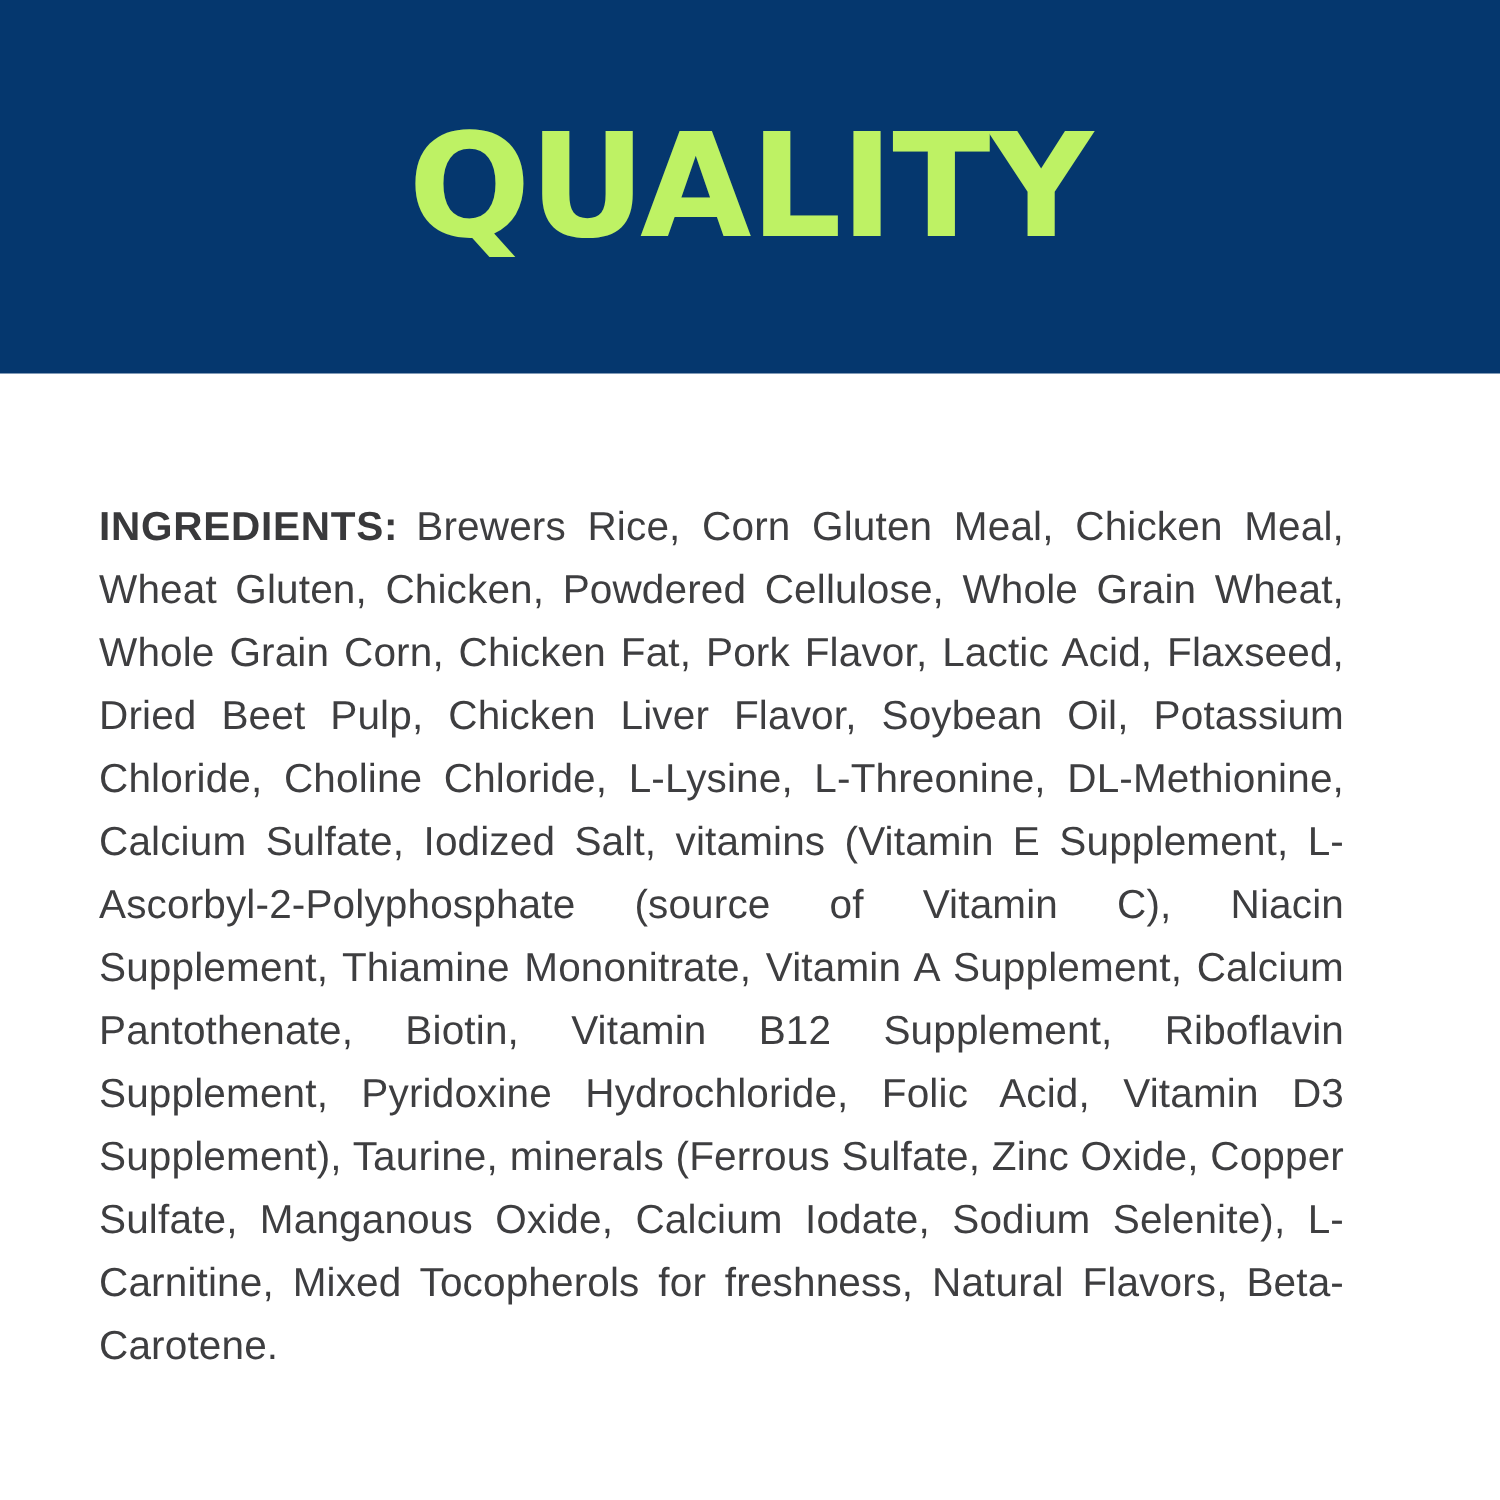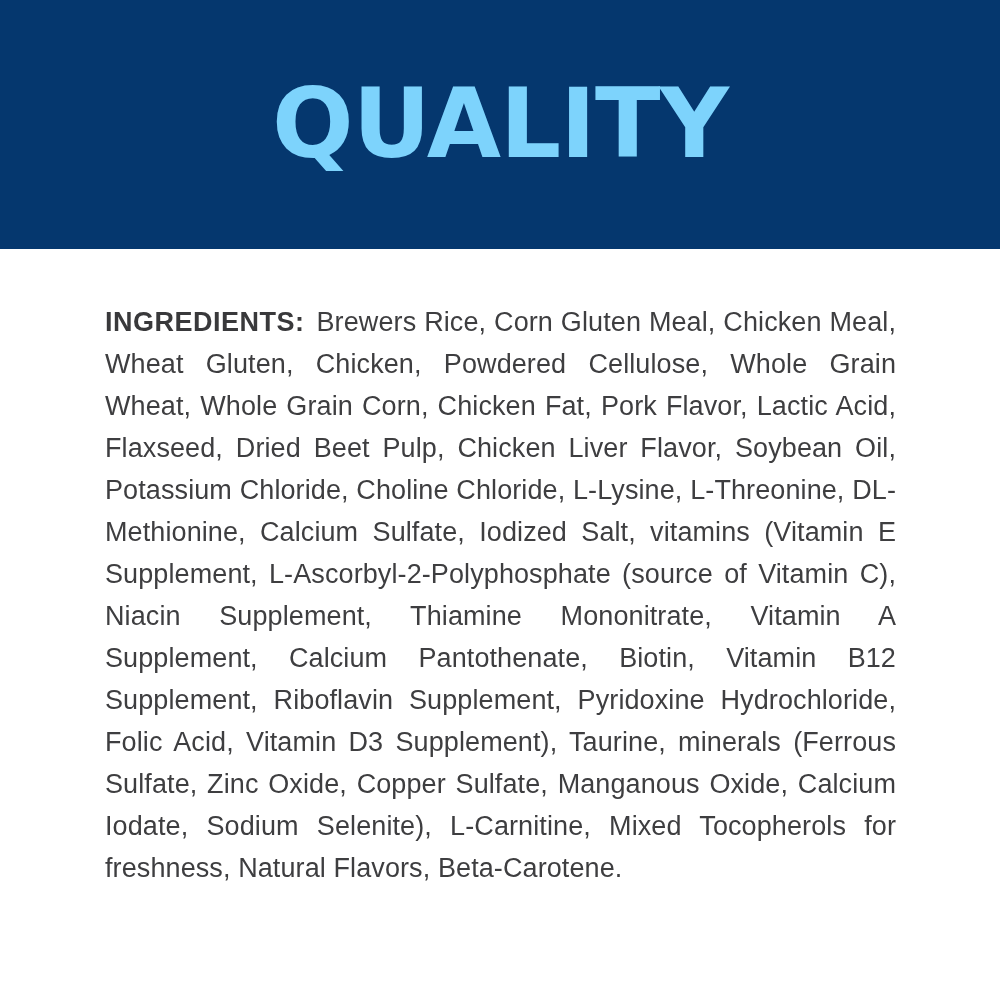--- a/index.html
+++ b/index.html
@@ -18,33 +18,34 @@
     height: 249px;
     background: #05376e;
     display: flex;
     flex-direction: column;
     align-items: center;
     justify-content: center;
   }
   .banner-title {
     margin: 0;
     text-align: center;
-    color: #7dd3fc;
+    color: #bef264;
     font-family: "DejaVu Sans", sans-serif;
     font-weight: bold;
     font-size: 96px;
     line-height: 95px;
     letter-spacing: -1px;
   }
   .banner-title .title-line {
     display: block;
     white-space: nowrap;
   }
   .content {
-    padding: 52px 104px 0 105px;
+    padding: 52px 104px 0 66px;
+    margin-top: 29px;
   }
   .ingredients {
     margin: 0;
     font-size: 27px;
     line-height: 42px;
     color: #3e3e40;
     text-align: justify;
     letter-spacing: 0.1px;
   }
   .ingredients-label {

